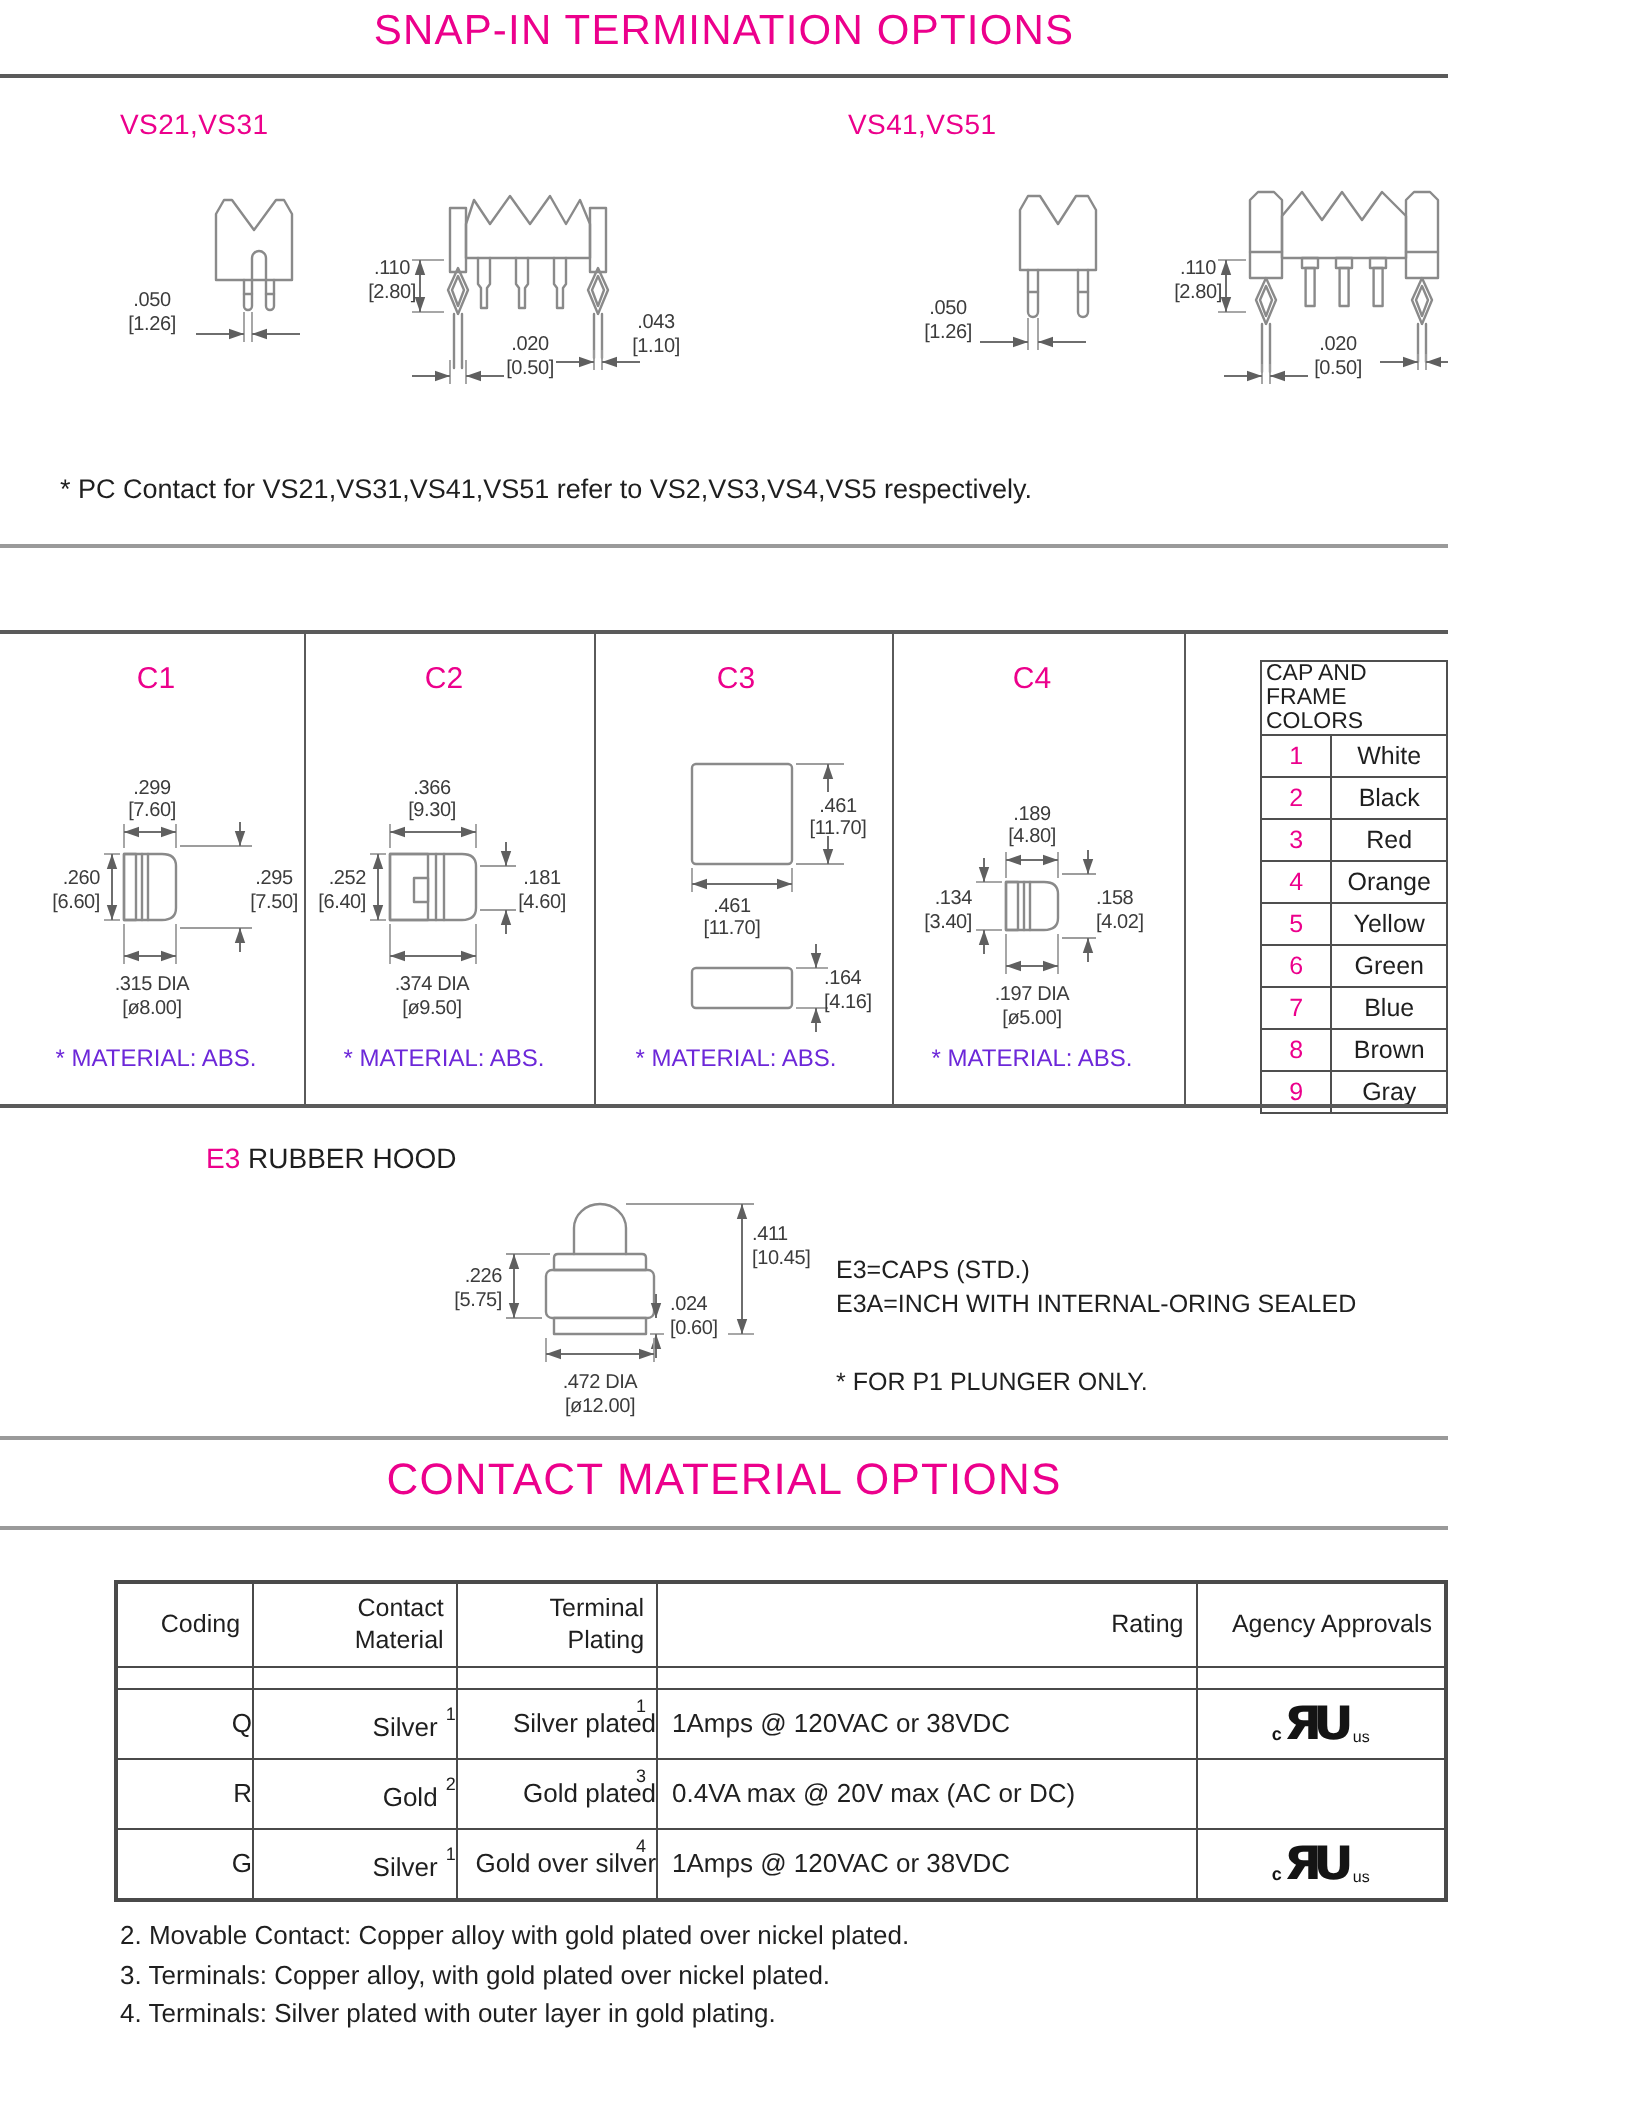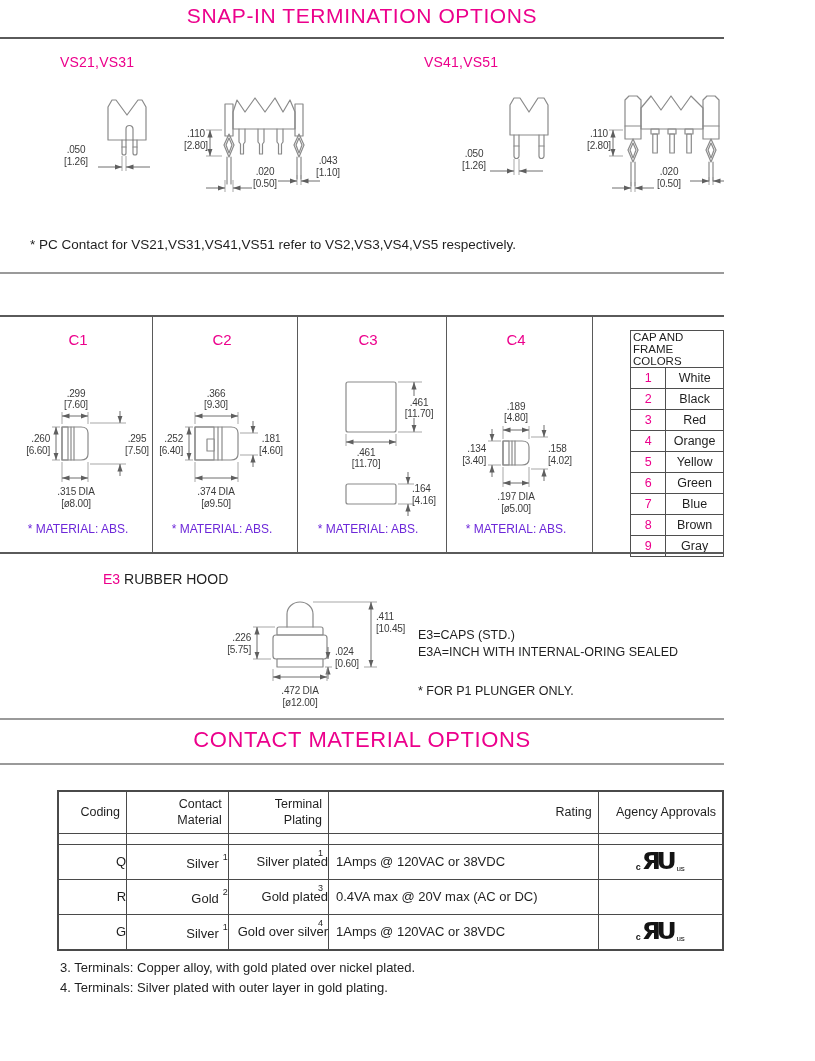--- a/index.html
+++ b/index.html
@@ -450,17 +450,18 @@
           <span class="ul-c">c</span>
           <span class="ul-ru">ЯU</span>
           <span class="ul-us">us</span>
         </div>
       </td>
     </tr>
   </tbody>
     </table>
 
   <div class="footnotes">
+    <div>2. Movable Contact: Copper alloy with gold plated over nickel plated.</div>
     <div>3. Terminals: Copper alloy, with gold plated over nickel plated.</div>
     <div>4. Terminals: Silver plated with outer layer in gold plating.</div>
   </div>
 
 </div>
 
 </body></html>

